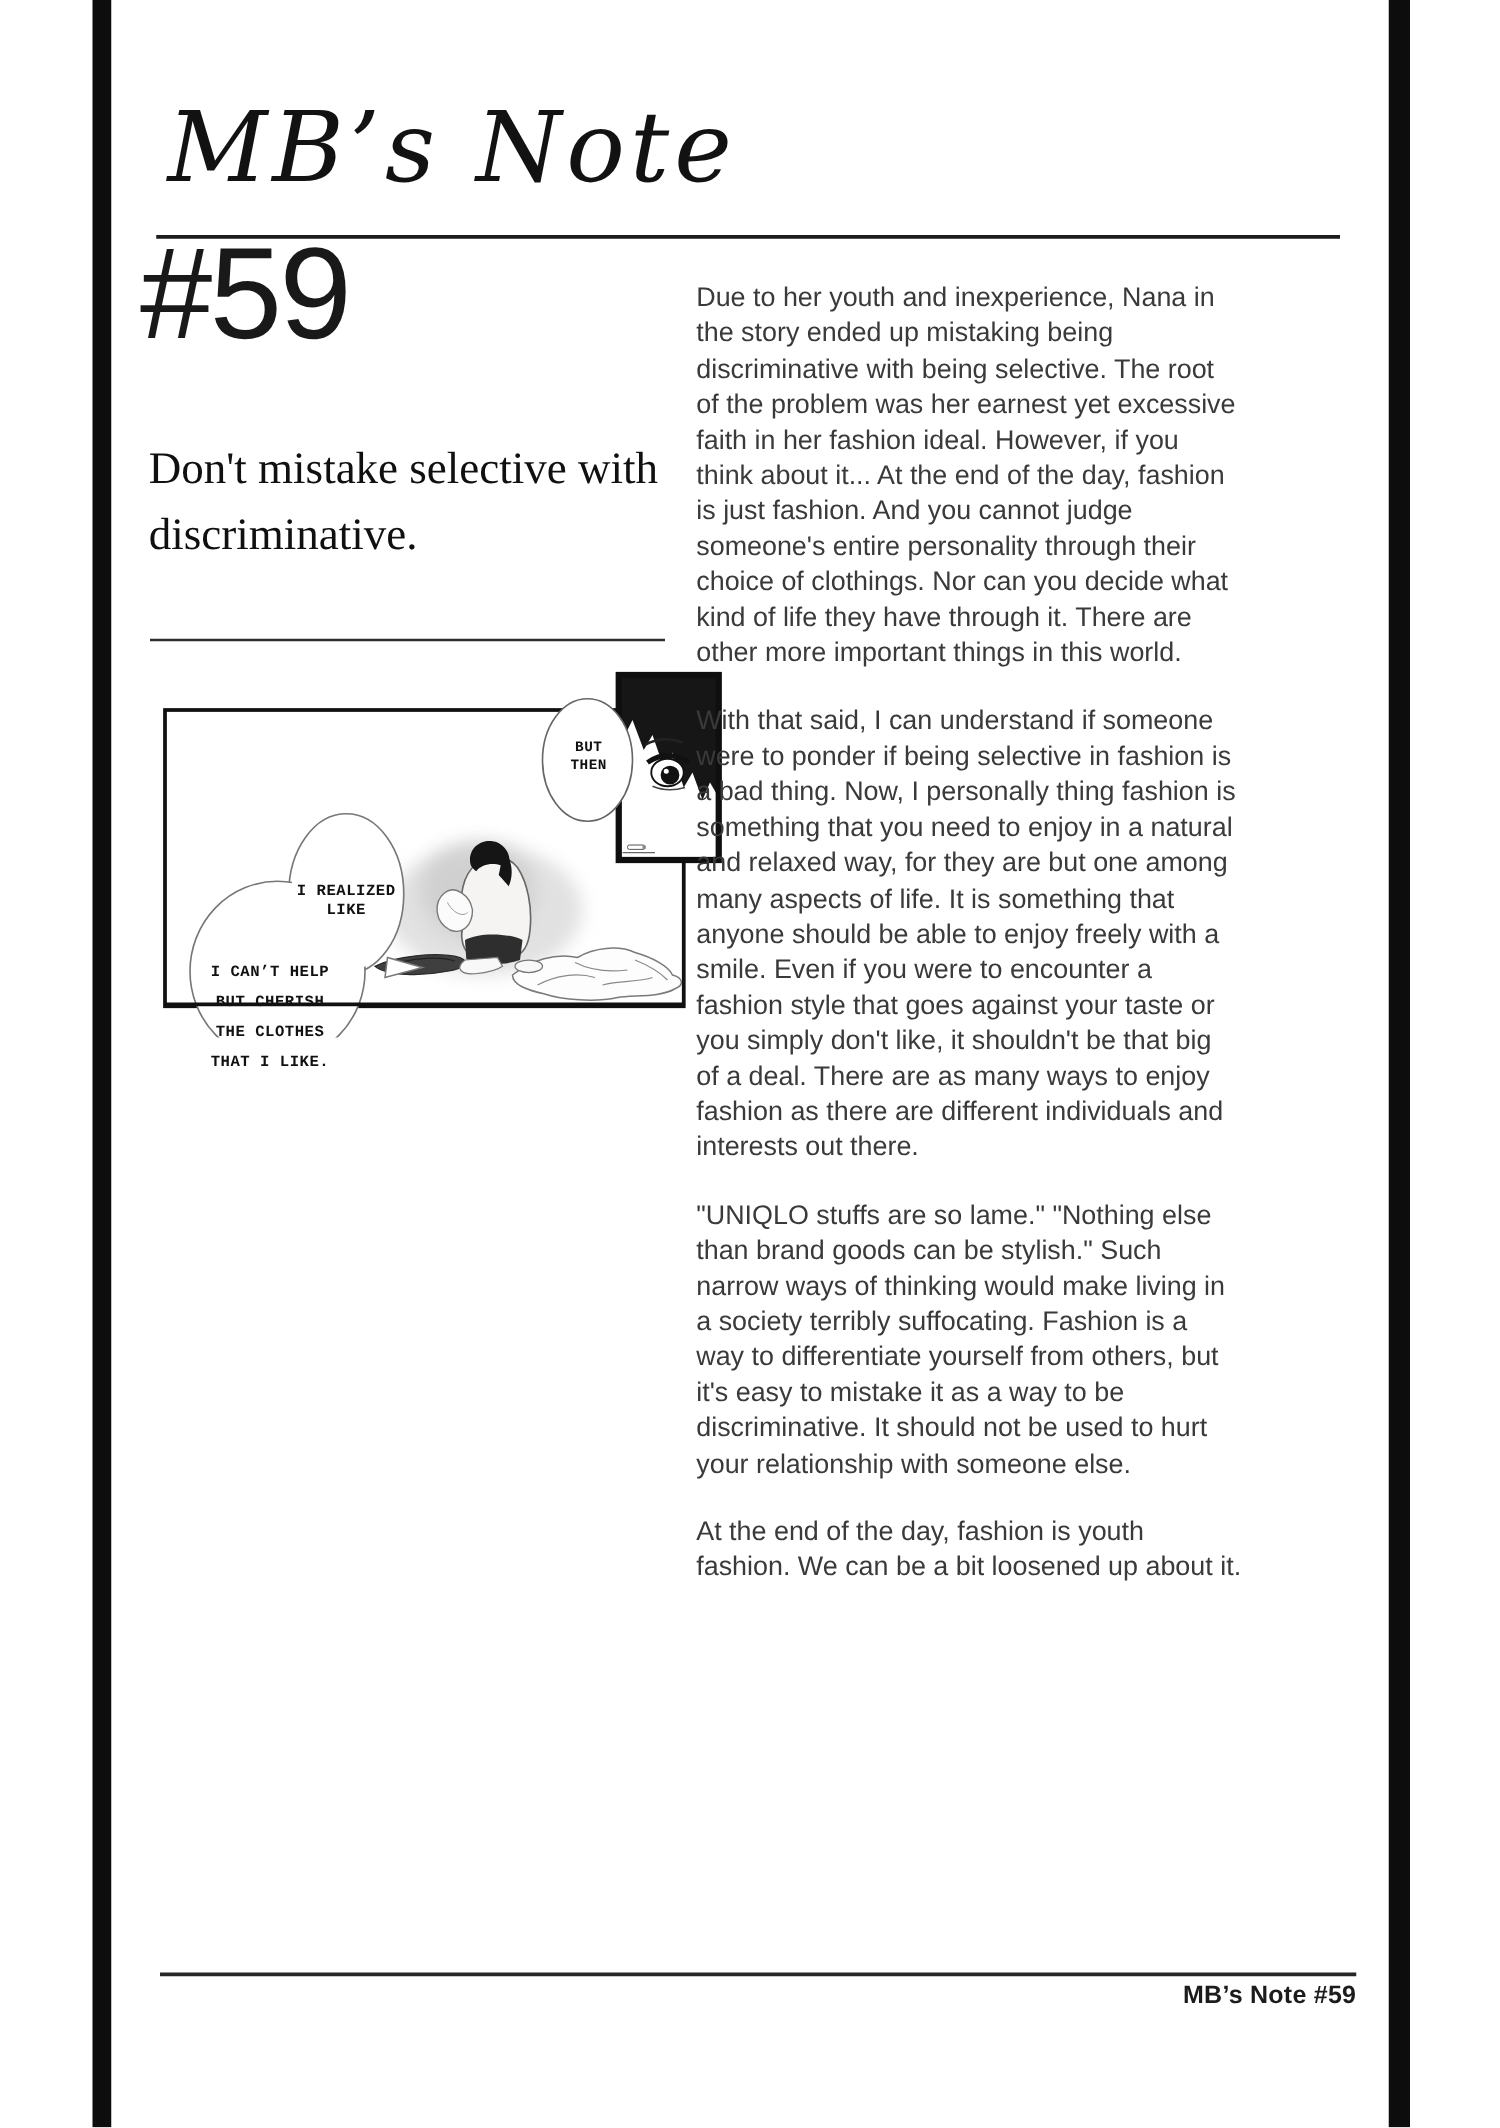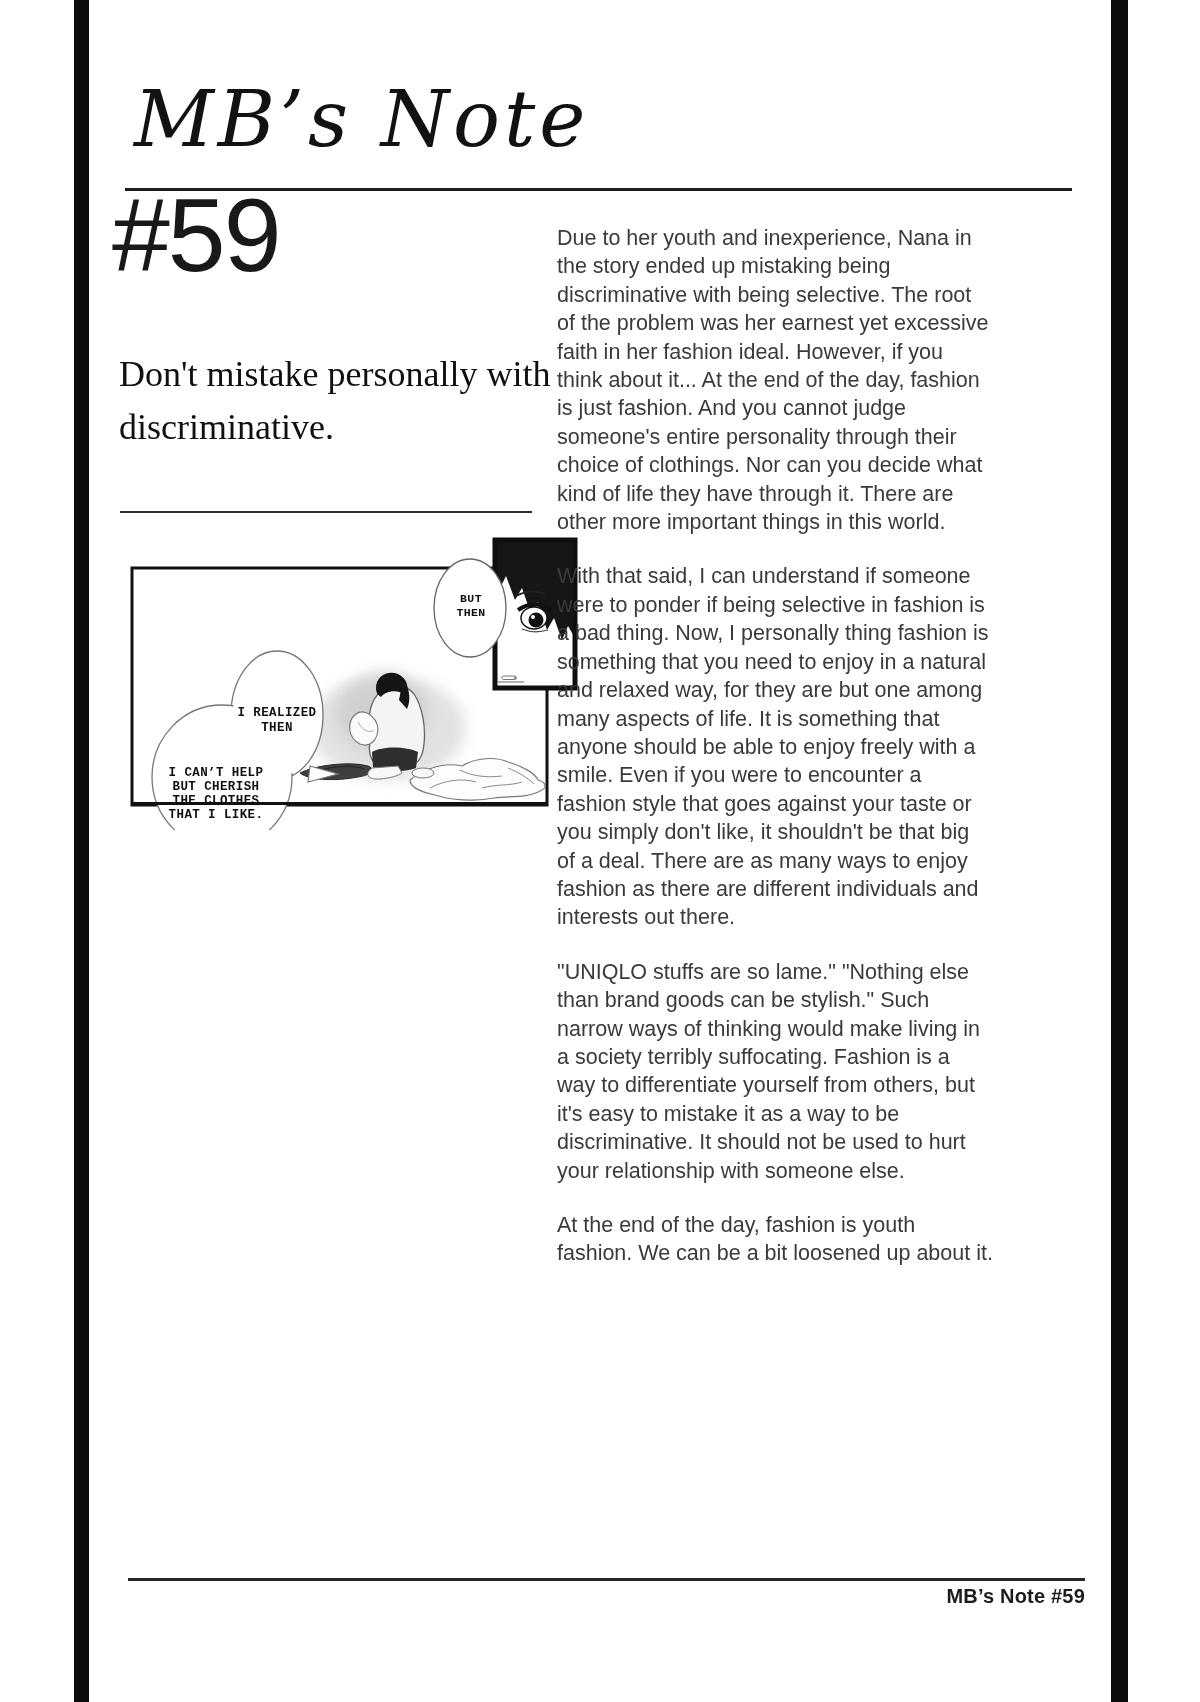--- a/index.html
+++ b/index.html
@@ -35,21 +35,21 @@
   .panel-wrap { position:absolute; left:110px; top:530px; width:475px; height:300px; }
   .panel-wrap svg { position:absolute; left:0; top:0; }
 
   .bubble-text {
     position:absolute; text-align:center; color:#111;
     font-family:Liberation Mono, monospace; font-weight:bold;
     white-space:pre-line; letter-spacing:.4px;
   }
   .bt-butthen  { left:433px; top:592px; width:76px;  font-size:11.5px; line-height:14px; }
   .bt-realized { left:212px; top:706px; width:130px; font-size:12.5px; line-height:15px; }
-  .bt-cherish  { left:146px; top:766px; width:140px; font-size:12.5px; line-height:14px; }
+  .bt-cherish  { left:146px; top:766px; width:140px; font-size:12.5px; line-height:24px; }
 
   .body-col {
     position:absolute; left:557px; top:200px; width:436px;
     font-family:"Liberation Sans", sans-serif; font-size:21.5px;
     line-height:28.4px; color:#3a3a3a; text-align:left;margin-top:24px;
   }
   .body-col p { margin:0 0 26px 0; }
 
   .footer-rule { position:absolute; left:128px; top:1578px; width:957px; height:3px; background:#262626; }
   .footer-text {
@@ -64,21 +64,21 @@
 <div class="page">
 
   <div class="side-bar left"></div>
   <div class="side-bar right"></div>
 
   <div class="title-script">MB’s Note</div>
   <div class="title-rule"></div>
 
   <div class="issue-number">#59</div>
 
-  <div class="heading">Don't mistake personally with discriminative.</div>
+  <div class="heading">Don't mistake selective with discriminative.</div>
   <div class="heading-rule"></div>
 
   <div class="panel-wrap">
     <svg width="475" height="300" viewBox="0 0 475 300" xmlns="http://www.w3.org/2000/svg">
       <defs>
         <filter id="soft" x="-50%" y="-50%" width="200%" height="200%">
           <feGaussianBlur stdDeviation="7"></feGaussianBlur>
         </filter>
         <clipPath id="insetClip">
             <rect x="385" y="10" width="80" height="148"></rect>
@@ -147,21 +147,21 @@
         <rect x="385" y="10" width="80" height="148" fill="none" stroke="#0f0f0f" stroke-width="5"></rect>
       </g>
 
       <ellipse cx="360" cy="78" rx="36" ry="49" fill="#ffffff" stroke="#666" stroke-width="1.3"></ellipse>
     </svg>
   </div>
 
   <div class="bubble-text bt-butthen">BUT
 THEN</div>
   <div class="bubble-text bt-realized">I REALIZED
-THEN</div>
+LIKE</div>
   <div class="bubble-text bt-cherish">I CAN’T HELP
 BUT CHERISH
 THE CLOTHES
 THAT I LIKE.</div>
 
   <div class="body-col">
     <p>Due to her youth and inexperience, Nana in the story ended up mistaking being discriminative with being selective. The root of the problem was her earnest yet excessive faith in her fashion ideal. However, if you think about it... At the end of the day, fashion is just fashion. And you cannot judge someone's entire personality through their choice of clothings. Nor can you decide what kind of life they have through it. There are other more important things in this world.</p>
     <p>With that said, I can understand if someone were to ponder if being selective in fashion is a bad thing. Now, I personally thing fashion is something that you need to enjoy in a natural and relaxed way, for they are but one among many aspects of life. It is something that anyone should be able to enjoy freely with a smile. Even if you were to encounter a fashion style that goes against your taste or you simply don't like, it shouldn't be that big of a deal. There are as many ways to enjoy fashion as there are different individuals and interests out there.</p>
     <p>"UNIQLO stuffs are so lame." "Nothing else than brand goods can be stylish." Such narrow ways of thinking would make living in a society terribly suffocating. Fashion is a way to differentiate yourself from others, but it's easy to mistake it as a way to be discriminative. It should not be used to hurt your relationship with someone else.</p>
     <p>At the end of the day, fashion is youth fashion. We can be a bit loosened up about it.</p>

